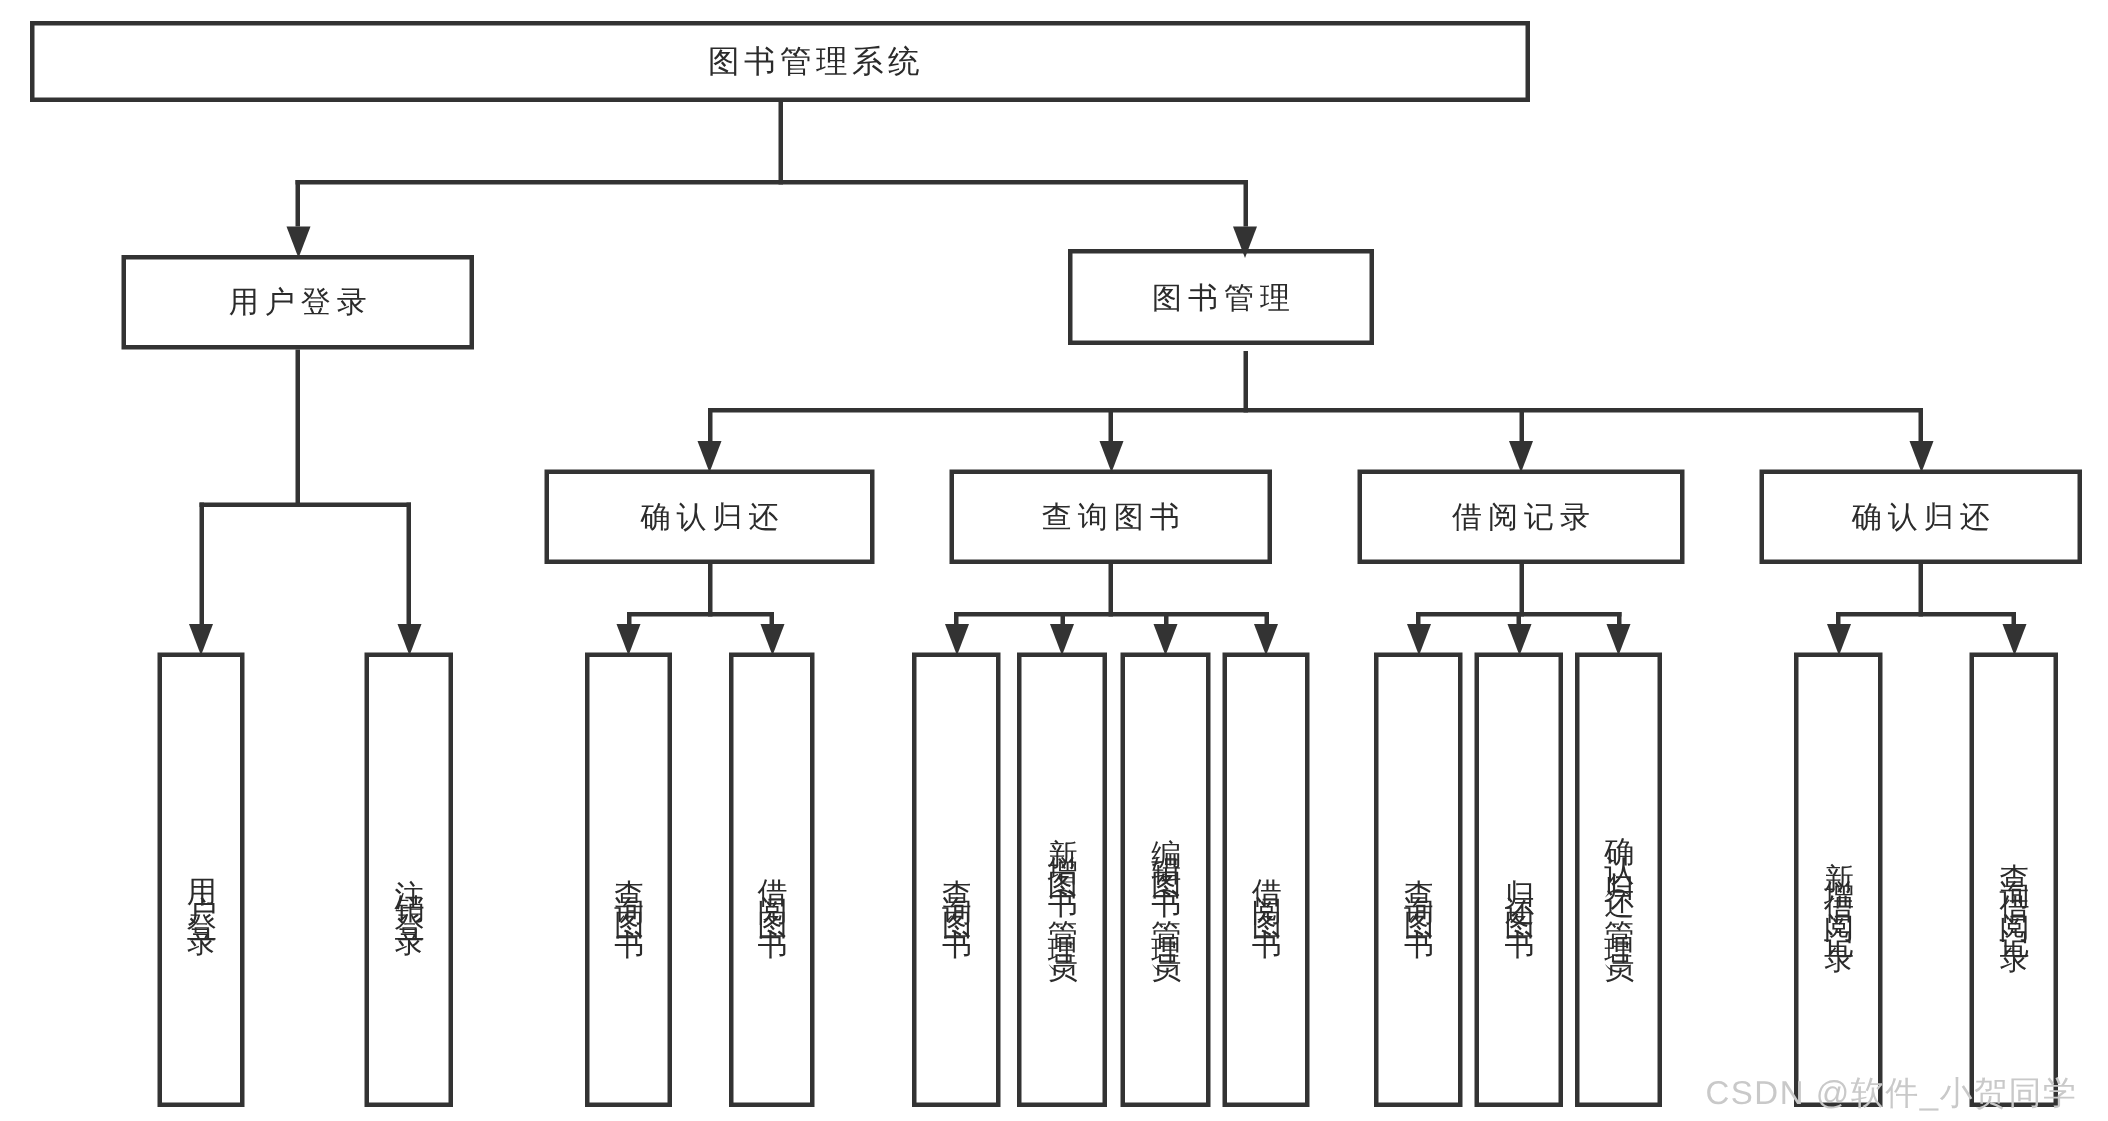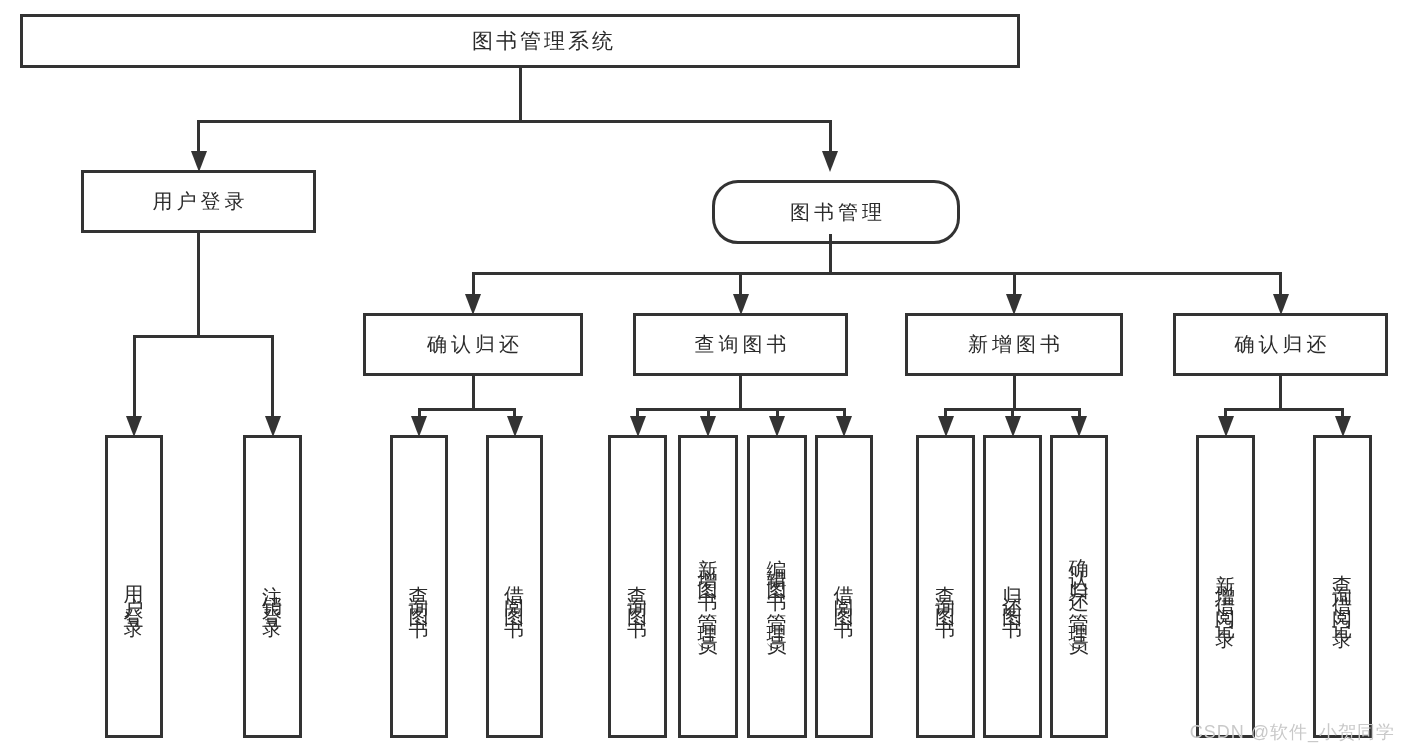--- a/index.html
+++ b/index.html
@@ -54,52 +54,52 @@
   .arrow {
     position: absolute;
     width: 0;
     height: 0;
     border-left: 8px solid transparent;
     border-right: 8px solid transparent;
     border-top: 21px solid var(--line);
   }
   .watermark {
     position: absolute;
-    right: 10px;
+    right: 20px;
     bottom: 3px;
-    font-size: 18px;
+    font-size: 22px;
     letter-spacing: 1px;
     color: var(--watermark);
     white-space: nowrap;
     z-index: 10;
     pointer-events: none;
   }
 </style>
 </head>
 <body>
 
 <div class="stage">
   <div class="watermark">CSDN @软件_小贺同学</div>
 <div class="node node-h node-root" style="left: 20px; top: 14px; width: 1000px; height: 54px;">
       <span class="node-label">图书管理系统</span>
     </div>
     <div class="node node-h" style="left: 81px; top: 170px; width: 235px; height: 63px;">
       <span class="node-label">用户登录</span>
     </div>
-    <div class="node node-h" style="left: 712px; top: 180px; width: 248px; height: 64px; border-radius: 26px;">
+    <div class="node node-h" style="left: 712px; top: 166px; width: 204px; height: 64px;">
       <span class="node-label">图书管理</span>
     </div>
     <div class="node node-h" style="left: 363px; top: 313px; width: 220px; height: 63px;">
       <span class="node-label">确认归还</span>
     </div>
     <div class="node node-h" style="left: 633px; top: 313px; width: 215px; height: 63px;">
       <span class="node-label">查询图书</span>
     </div>
     <div class="node node-h" style="left: 905px; top: 313px; width: 218px; height: 63px;">
-      <span class="node-label">新增图书</span>
+      <span class="node-label">借阅记录</span>
     </div>
     <div class="node node-h" style="left: 1173px; top: 313px; width: 215px; height: 63px;">
       <span class="node-label">确认归还</span>
     </div>
     <div class="node node-v" style="left: 105px; top: 435px; width: 58px; height: 303px;">
       <span class="node-label">用户登录</span>
     </div>
     <div class="node node-v" style="left: 243px; top: 435px; width: 59px; height: 303px;">
       <span class="node-label">注销登录</span>
     </div>

